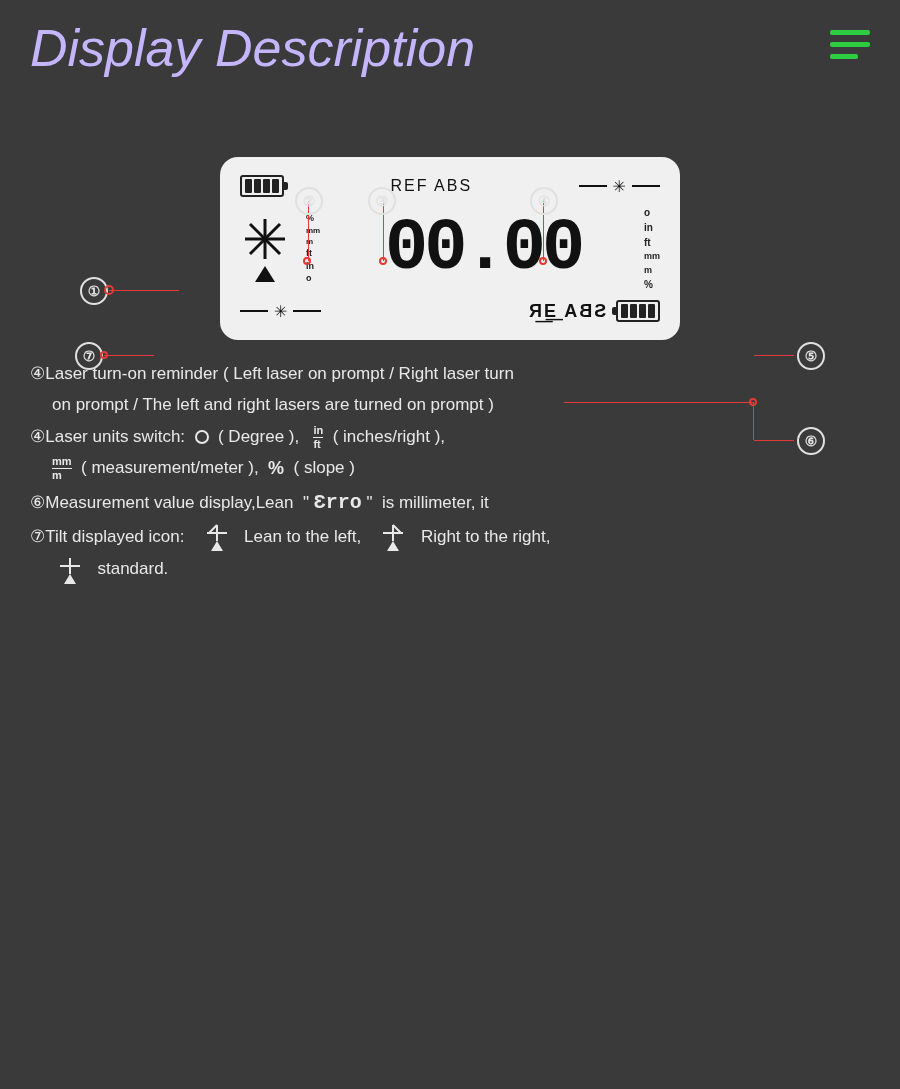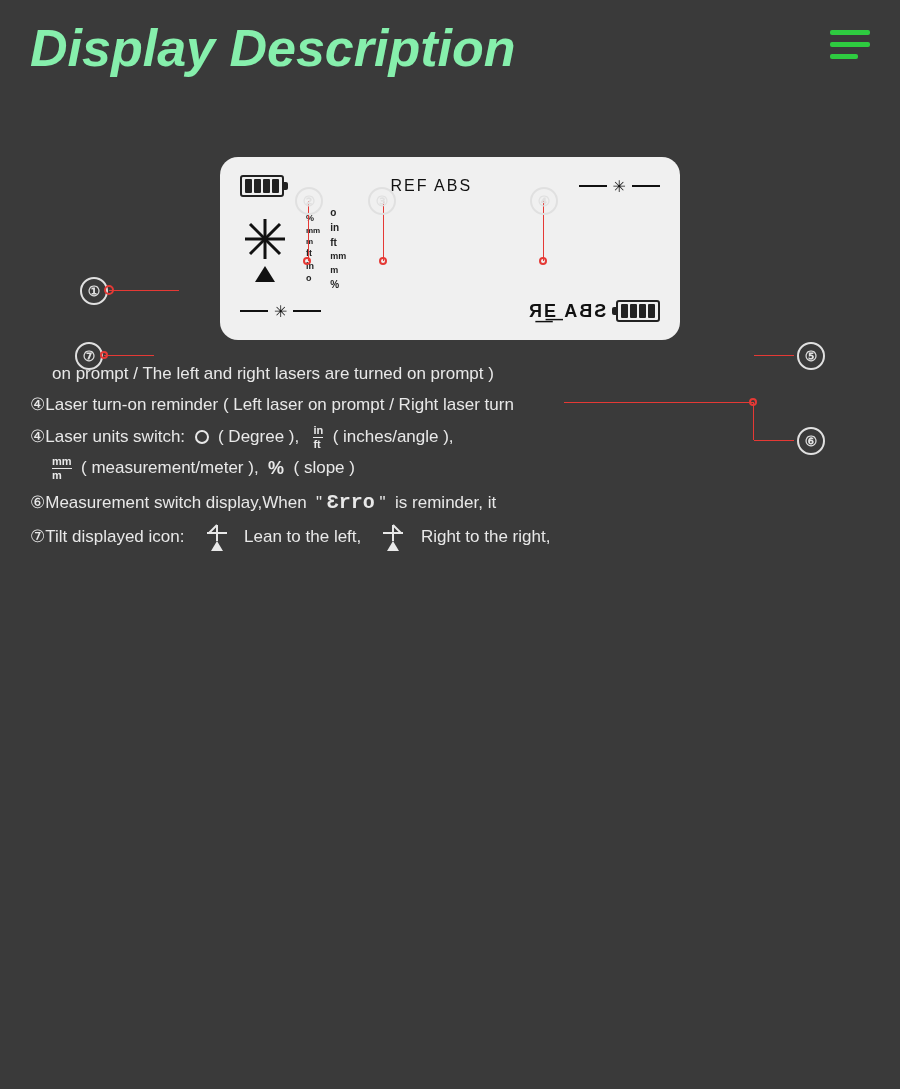--- a/index.html
+++ b/index.html
@@ -15,22 +15,22 @@
 
     .header {
       padding: 20px 30px 10px 30px;
       display: flex;
       justify-content: space-between;
       align-items: flex-start;
     }
 
     .page-title {
       font-size: 52px;
-      font-weight: 700;
-      color: #86efac;
+      font-weight: 400;
+      color: #c4b5fd;
       font-style: italic;
       line-height: 1.1;
     }
 
     .menu-icon {
       width: 40px;
       display: flex;
       flex-direction: column;
       gap: 7px;
       margin-top: 10px;
@@ -427,20 +427,23 @@
         </div>
 
         <div class="units-col">
           <span>%</span>
           <span style="font-size:8px;">mm<br>m</span>
           <span>ft</span>
           <span>in</span>
           <span>o</span>
         </div>
 
+        <div class="digit-display">
+          <span>00.00</span>
+        </div>
 
         <div class="units-right">
           <span>o</span>
           <span>in</span>
           <span>ft</span>
           <span style="font-size:9px;">mm<br>m</span>
           <span>%</span>
         </div>
 
       </div>
@@ -463,55 +466,55 @@
         </div>
       </div>
 
     </div>
   </div>
 </div>
 
 <div class="descriptions">
 
 
+  <div class="desc-item">
+    <span>④Laser turn-on reminder ( Left laser on prompt / Right laser turn</span>
+  </div>
   <div class="desc-item desc-indent">
     <span>on prompt / The left and right lasers are turned on prompt )</span>
-  </div>
-  <div class="desc-item">
-    <span>④Laser turn-on reminder ( Left laser on prompt / Right laser turn</span>
   </div>
 
   <div class="desc-item">
     <span>④Laser units switch:</span>
     &nbsp;<span style="display:inline-block;width:14px;height:14px;border:2px solid #e8e8e8;border-radius:50%;vertical-align:middle;"></span>&nbsp;
     <span>( Degree ),</span>
     &nbsp;
     <span class="fraction" style="vertical-align:middle;font-size:11px;font-weight:bold;color:#e8e8e8;">
       <span>in</span>
       <hr style="border-color:#e8e8e8;">
       <span>ft</span>
     </span>
-    &nbsp;<span>( inches/angle ),</span>
+    &nbsp;<span>( inches/right ),</span>
   </div>
 
   <div class="desc-item desc-indent">
     <span class="fraction" style="vertical-align:middle;font-size:11px;font-weight:bold;color:#e8e8e8;">
       <span>mm</span>
       <hr style="border-color:#e8e8e8;">
       <span>m</span>
     </span>
     &nbsp;<span>( measurement/meter ),</span>
     &nbsp;<span style="font-size:18px;font-weight:bold;vertical-align:middle;">%</span>&nbsp;
     <span>( slope )</span>
   </div>
 
   <div class="desc-item">
-    <span>⑥Measurement switch display,When</span>
+    <span>⑥Measurement value display,Lean</span>
     &nbsp;"&nbsp;<span class="error-text">Ɛrro</span>&nbsp;"&nbsp;
-    <span>is reminder, it</span>
+    <span>is millimeter, it</span>
   </div>
 
   <div class="desc-item">
     <span>⑦Tilt displayed icon:</span>
     &nbsp;
     
     <svg class="tilt-svg" width="28" height="28" viewBox="0 0 28 28">
       <line x1="14" y1="2" x2="14" y2="18" stroke="#e8e8e8" stroke-width="2"></line>
       <line x1="4" y1="10" x2="24" y2="10" stroke="#e8e8e8" stroke-width="2"></line>
       <polygon points="14,18 8,28 20,28" fill="#e8e8e8"></polygon>
@@ -522,14 +525,23 @@
     
     <svg class="tilt-svg" width="28" height="28" viewBox="0 0 28 28">
       <line x1="14" y1="2" x2="14" y2="18" stroke="#e8e8e8" stroke-width="2"></line>
       <line x1="4" y1="10" x2="24" y2="10" stroke="#e8e8e8" stroke-width="2"></line>
       <polygon points="14,18 8,28 20,28" fill="#e8e8e8"></polygon>
       <line x1="14" y1="2" x2="22" y2="10" stroke="#e8e8e8" stroke-width="2"></line>
     </svg>
     &nbsp;<span>Right to the right,</span>
   </div>
 
+  <div class="desc-item desc-indent">
+    
+    <svg class="tilt-svg" width="28" height="28" viewBox="0 0 28 28">
+      <line x1="14" y1="2" x2="14" y2="18" stroke="#e8e8e8" stroke-width="2"></line>
+      <line x1="4" y1="10" x2="24" y2="10" stroke="#e8e8e8" stroke-width="2"></line>
+      <polygon points="14,18 8,28 20,28" fill="#e8e8e8"></polygon>
+    </svg>
+    &nbsp;<span>standard.</span>
+  </div>
 
 </div>
 
 </body></html>

